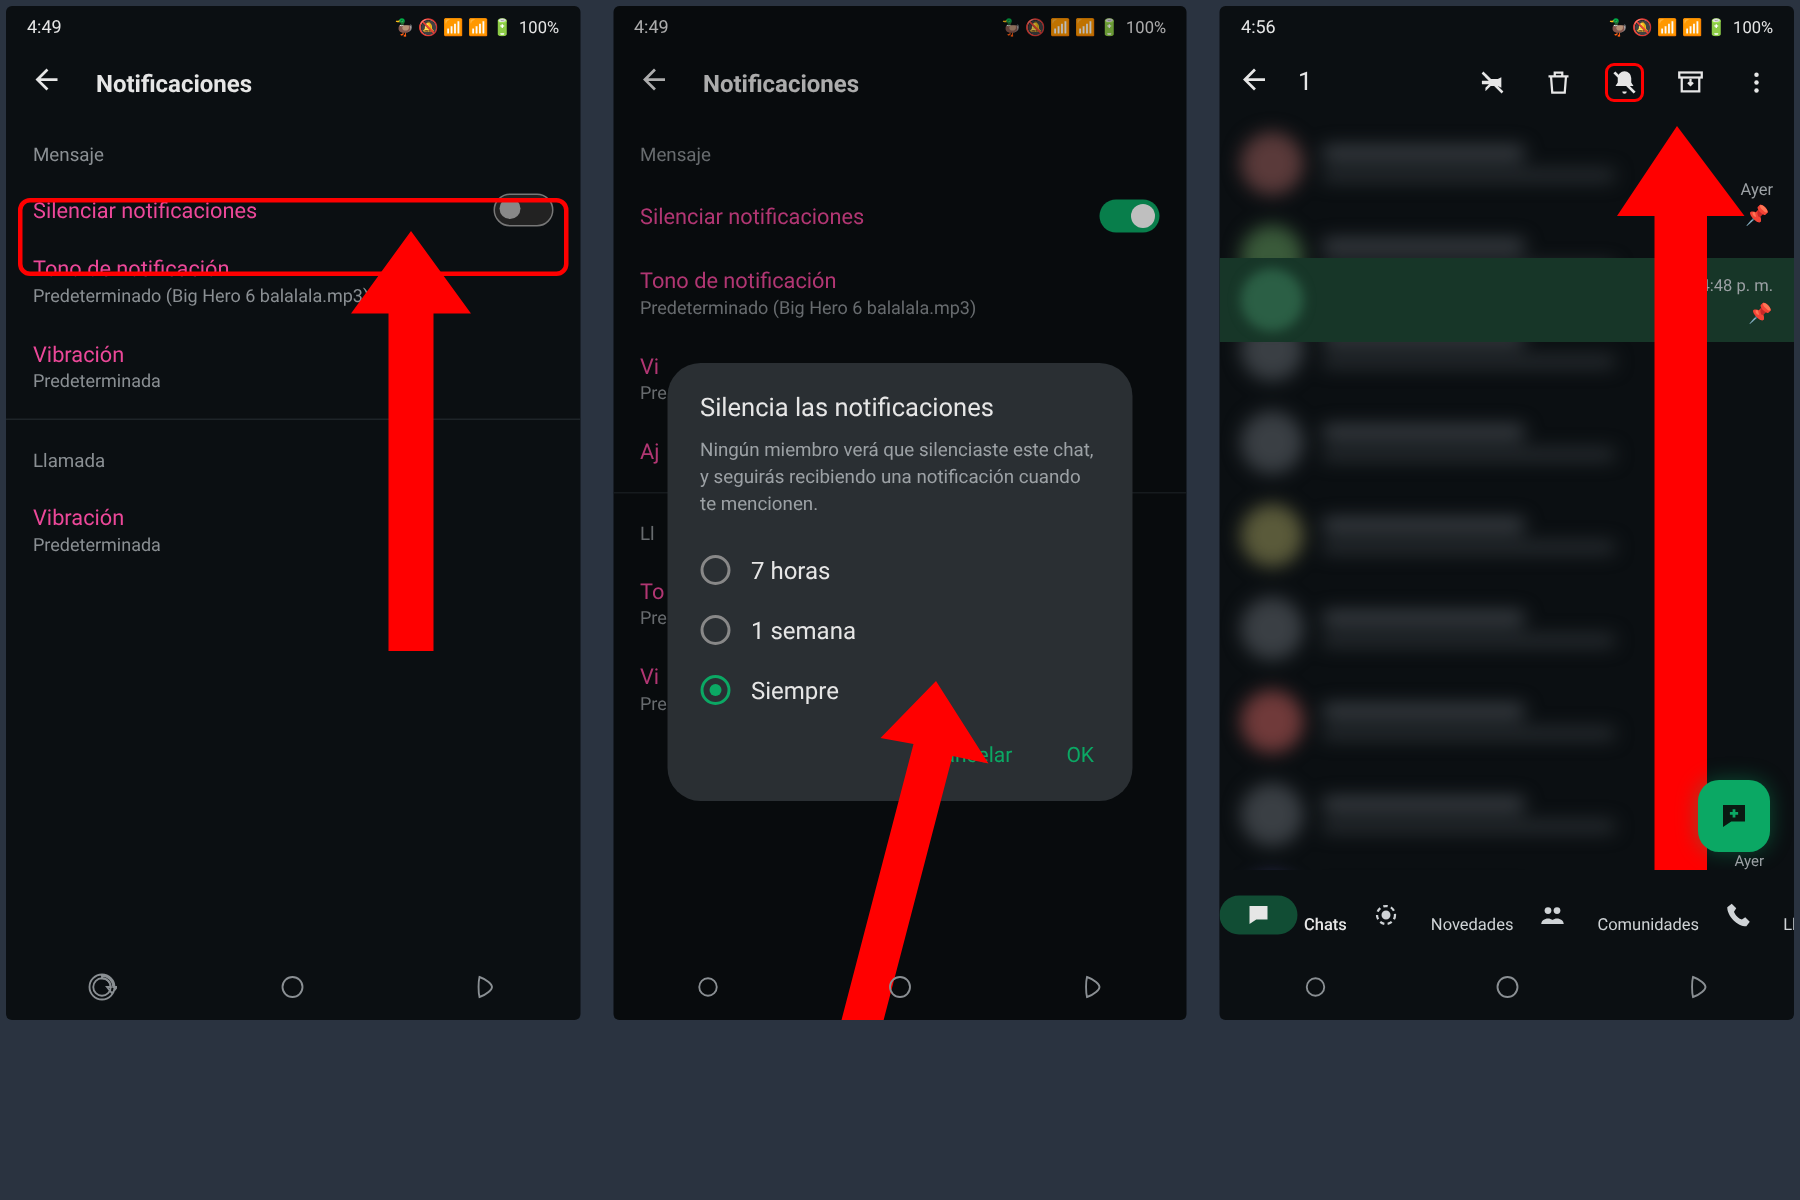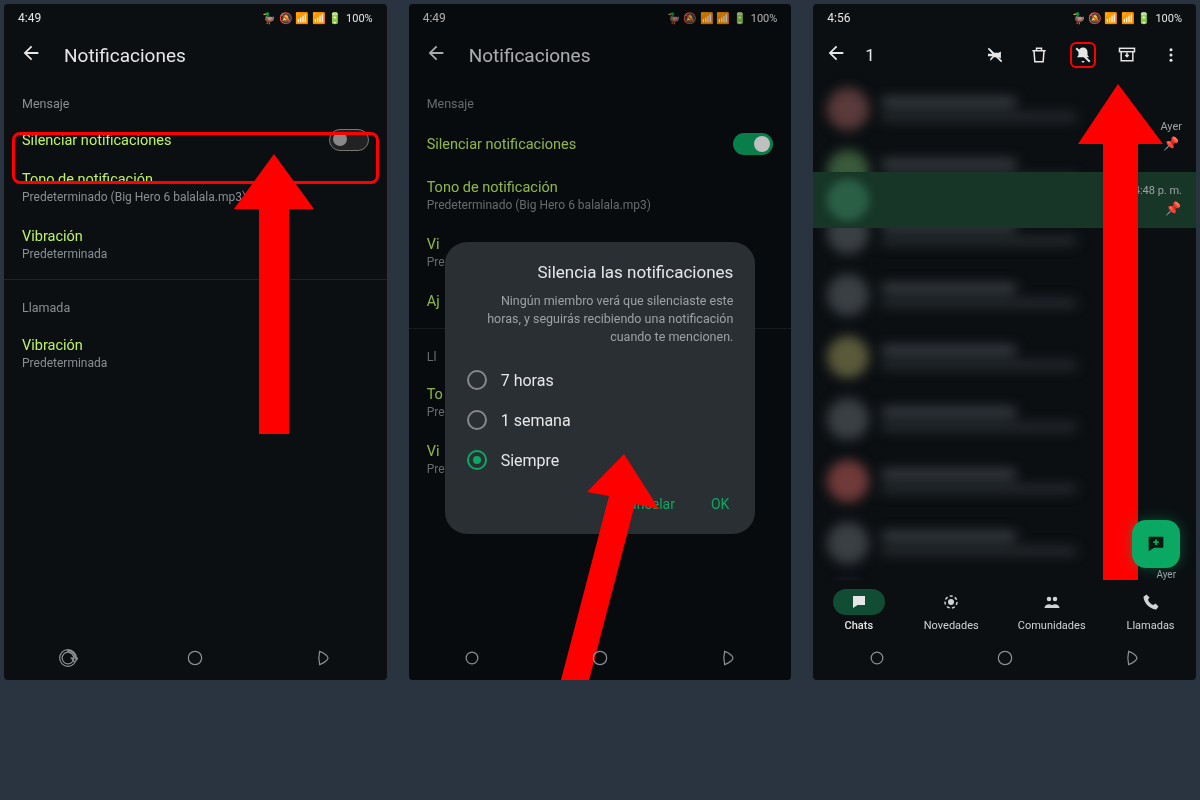--- a/index.html
+++ b/index.html
@@ -30,34 +30,34 @@
     font-size: 12px;
     color: #e6e6e6;
   }
   .status-icons { display:flex; gap:4px; align-items:center; font-size:11px; }
   .header {
     display: flex;
     align-items: center;
     gap: 22px;
     padding: 10px 16px 14px 16px;
   }
-  .header-title { font-size: 19px; font-weight: 400; }
+  .header-title { font-size: 16px; font-weight: 700; }
   .back-arrow svg, .icon-svg svg { fill:#e6e6e6; }
   .section-label {
     font-size: 12.5px;
     color: #8a8f93;
     padding: 14px 18px 10px 18px;
   }
   .setting-row {
     display: flex;
     align-items: center;
     justify-content: space-between;
     padding: 12px 18px;
   }
-  .setting-title { font-size: 14.5px; color:#bef264; }
+  .setting-title { font-size: 14.5px; color:#ec4899; }
   .setting-sub   { font-size: 12px; color:#8a8f93; margin-top:2px; }
   .toggle-off {
     width: 40px; height: 22px; border-radius: 12px;
     border:1.5px solid #777; background:#222;
     position:relative;
   }
   .toggle-off::after{
     content:""; position:absolute; width:14px;height:14px;border-radius:50%;
     background:#888; top:2px; left:3px;
   }
@@ -82,21 +82,20 @@
   .sys-nav svg { fill:#8a8f93; }
 
   
   .modal-backdrop{
     position:absolute; inset:0; background:rgba(0,0,0,0.25);
   }
   .modal{
     position:absolute; top:238px; left:36px; right:36px;
     background:#2a2f33; border-radius:22px;
     padding:20px 22px 14px 22px;
-    text-align:right;
   }
   .modal-title{ font-size:17px; color:#e6e6e6; margin-bottom:10px; }
   .modal-desc { font-size:12.5px; color:#9ca1a5; line-height:1.45; margin-bottom:14px;}
   .radio-row{ display:flex; align-items:center; gap:14px; padding:10px 0;}
   .radio{
     width:20px;height:20px;border-radius:50%;border:2px solid #888;
   }
   .radio.selected{ border-color:#0ba864; position:relative;}
   .radio.selected::after{
     content:"";position:absolute;inset:4px;border-radius:50%;background:#0ba864;
@@ -139,21 +138,21 @@
   .selected-chat .avatar{background:#2b5f45; width:42px; height:42px; filter:blur(4px);}
 
   .time-label{position:absolute; top:116px; right:14px; font-size:11px;color:#9ca1a5;}
   .pin-top{position:absolute; top:132px; right:16px; font-size:13px;color:#7a7f83;}
 
   .bottom-tabs{
     position:absolute; bottom:40px; left:0; right:0; height:60px;
     display:flex; justify-content:space-around; align-items:center;
     background:#0b0f12;
   }
-  .tab{display:flex;flex-direction:column;align-items:center;gap:4px;font-size:11px;color:#cfd3d6;}
+  .tab{display:flex;align-items:flex-end;gap:4px;font-size:11px;color:#cfd3d6;}
   .tab.active .tab-icon{background:#114d34;}
   .tab-icon{width:52px;height:26px;border-radius:14px;display:flex;align-items:center;justify-content:center;}
   .tab.active{color:#e6e6e6; font-weight:500;}
 
   .fab{
     position:absolute; bottom:112px; right:16px;
     width:48px;height:48px;border-radius:14px;background:#0ba864;
     display:flex;align-items:center;justify-content:center;
     box-shadow:0 0 14px rgba(11,168,100,0.4);
   }
@@ -263,21 +262,21 @@
     <div class="setting-sub">Pre</div>
   </div>
   <div class="setting-row" style="flex-direction:column;align-items:flex-start;">
     <div class="setting-title">Vi</div>
     <div class="setting-sub">Pre</div>
   </div>
 
   <div class="modal-backdrop"></div>
   <div class="modal">
     <div class="modal-title">Silencia las notificaciones</div>
-    <div class="modal-desc">Ningún miembro verá que silenciaste este horas, y seguirás recibiendo una notificación cuando te mencionen.</div>
+    <div class="modal-desc">Ningún miembro verá que silenciaste este chat, y seguirás recibiendo una notificación cuando te mencionen.</div>
     <div class="radio-row">
       <div class="radio"></div>
       <span>7 horas</span>
     </div>
     <div class="radio-row">
       <div class="radio"></div>
       <span>1 semana</span>
     </div>
     <div class="radio-row">
       <div class="radio selected"></div>

